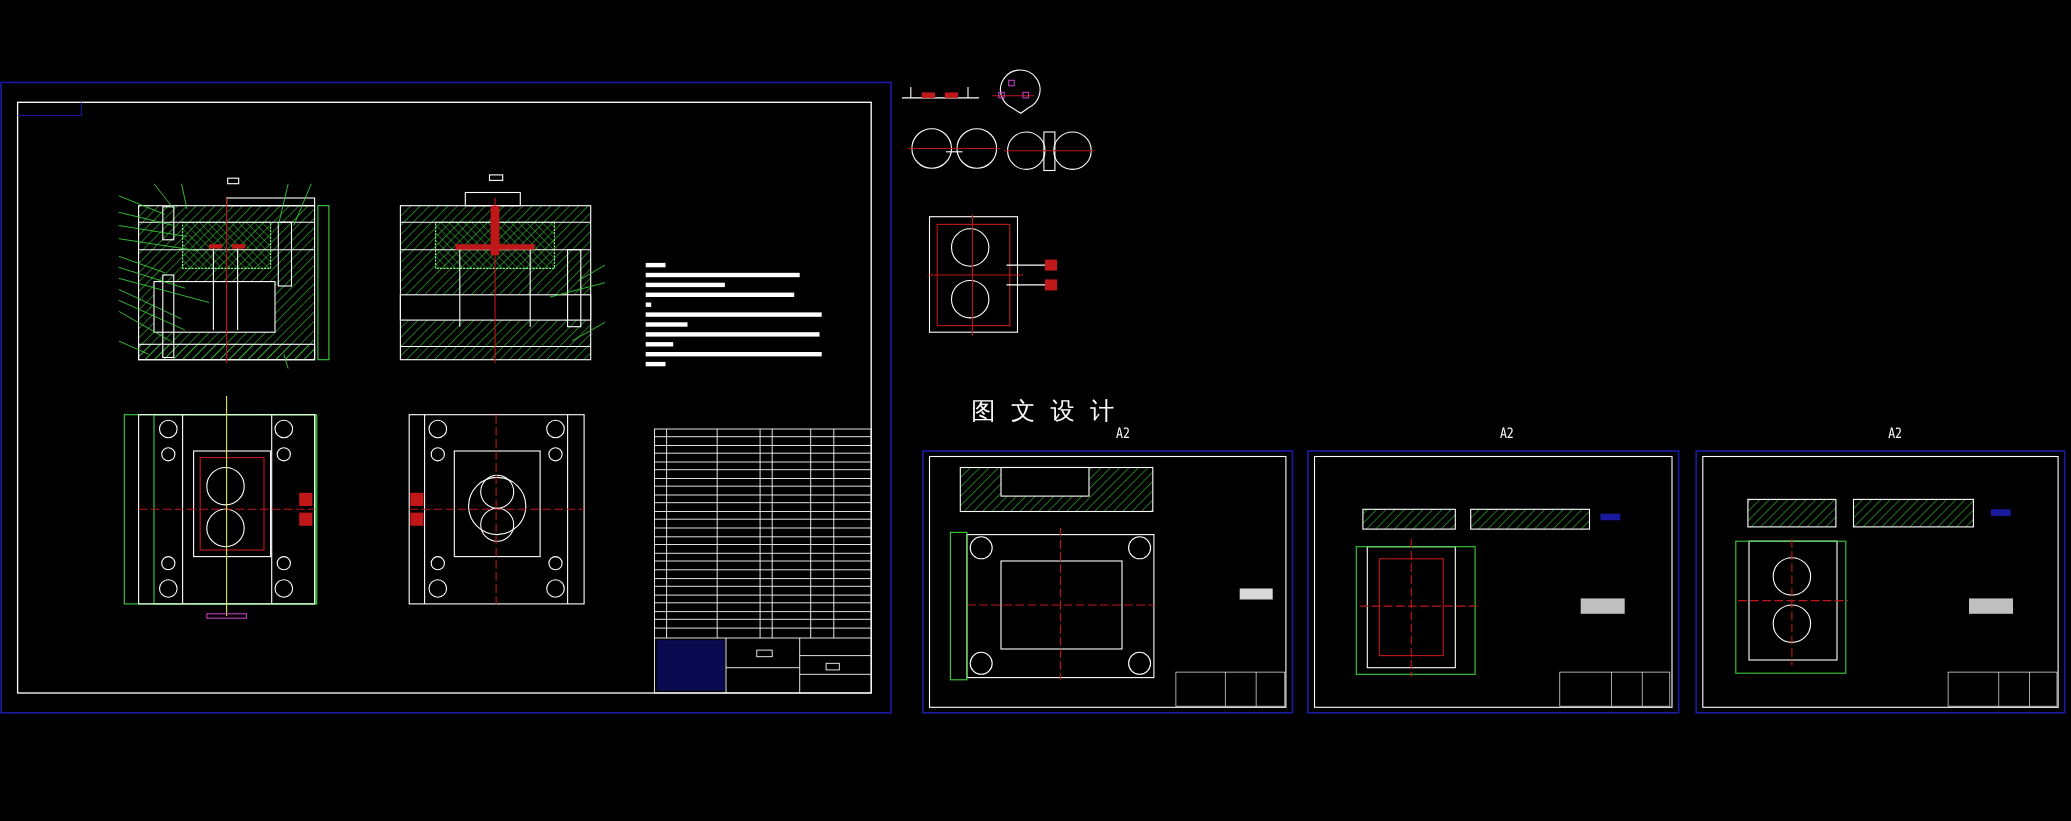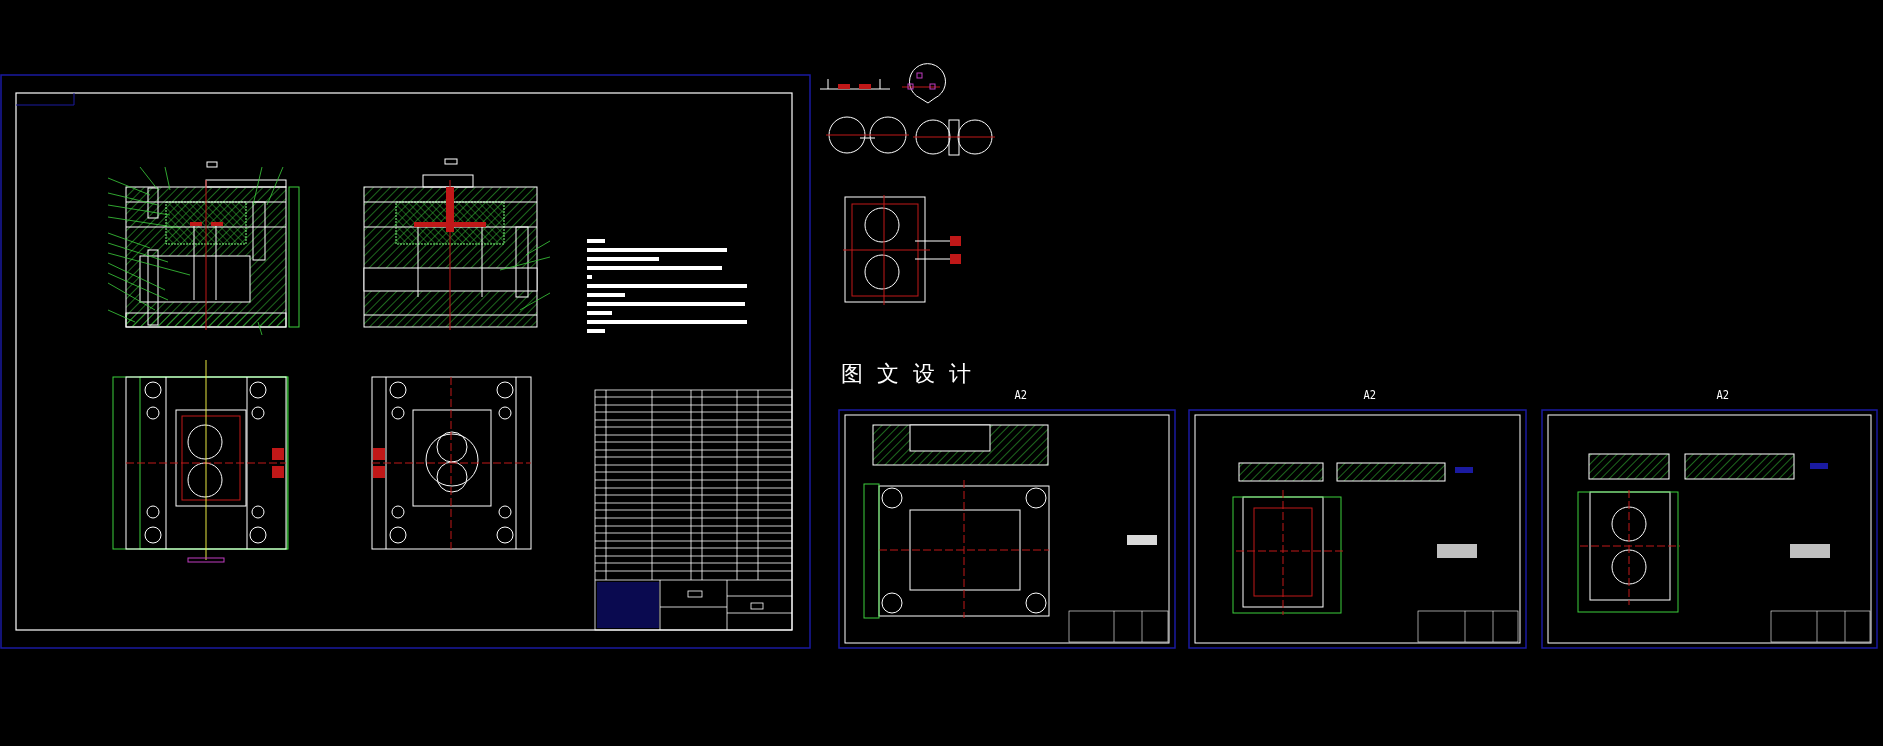--- a/index.html
+++ b/index.html
@@ -296,16 +296,16 @@
     <rect x="1810" y="463" width="18" height="6" fill="#1a1aa0"></rect>
     <g stroke="#fff" fill="none" stroke-width="0.6">
         <rect x="1771" y="611" width="99" height="31"></rect>
         <line x1="1817" y1="611" x2="1817" y2="642"></line>
         <line x1="1845" y1="611" x2="1845" y2="642"></line>
       </g>
     <rect x="1790" y="544" width="40" height="14" fill="#fff" opacity="0.75"></rect>
   </g>
 </svg>
 
-<div class="cad-title" style="left:841px; top:359px;text-align:right;">图文设计</div>
+<div class="cad-title" style="left:883px; top:359px;text-align:right;">图文设计</div>
 <div class="sheet-label" style="left:1013px; top:387px;">A2</div>
 <div class="sheet-label" style="left:1362px; top:387px;">A2</div>
 <div class="sheet-label" style="left:1715px; top:387px;">A2</div>
 
 </body></html>

